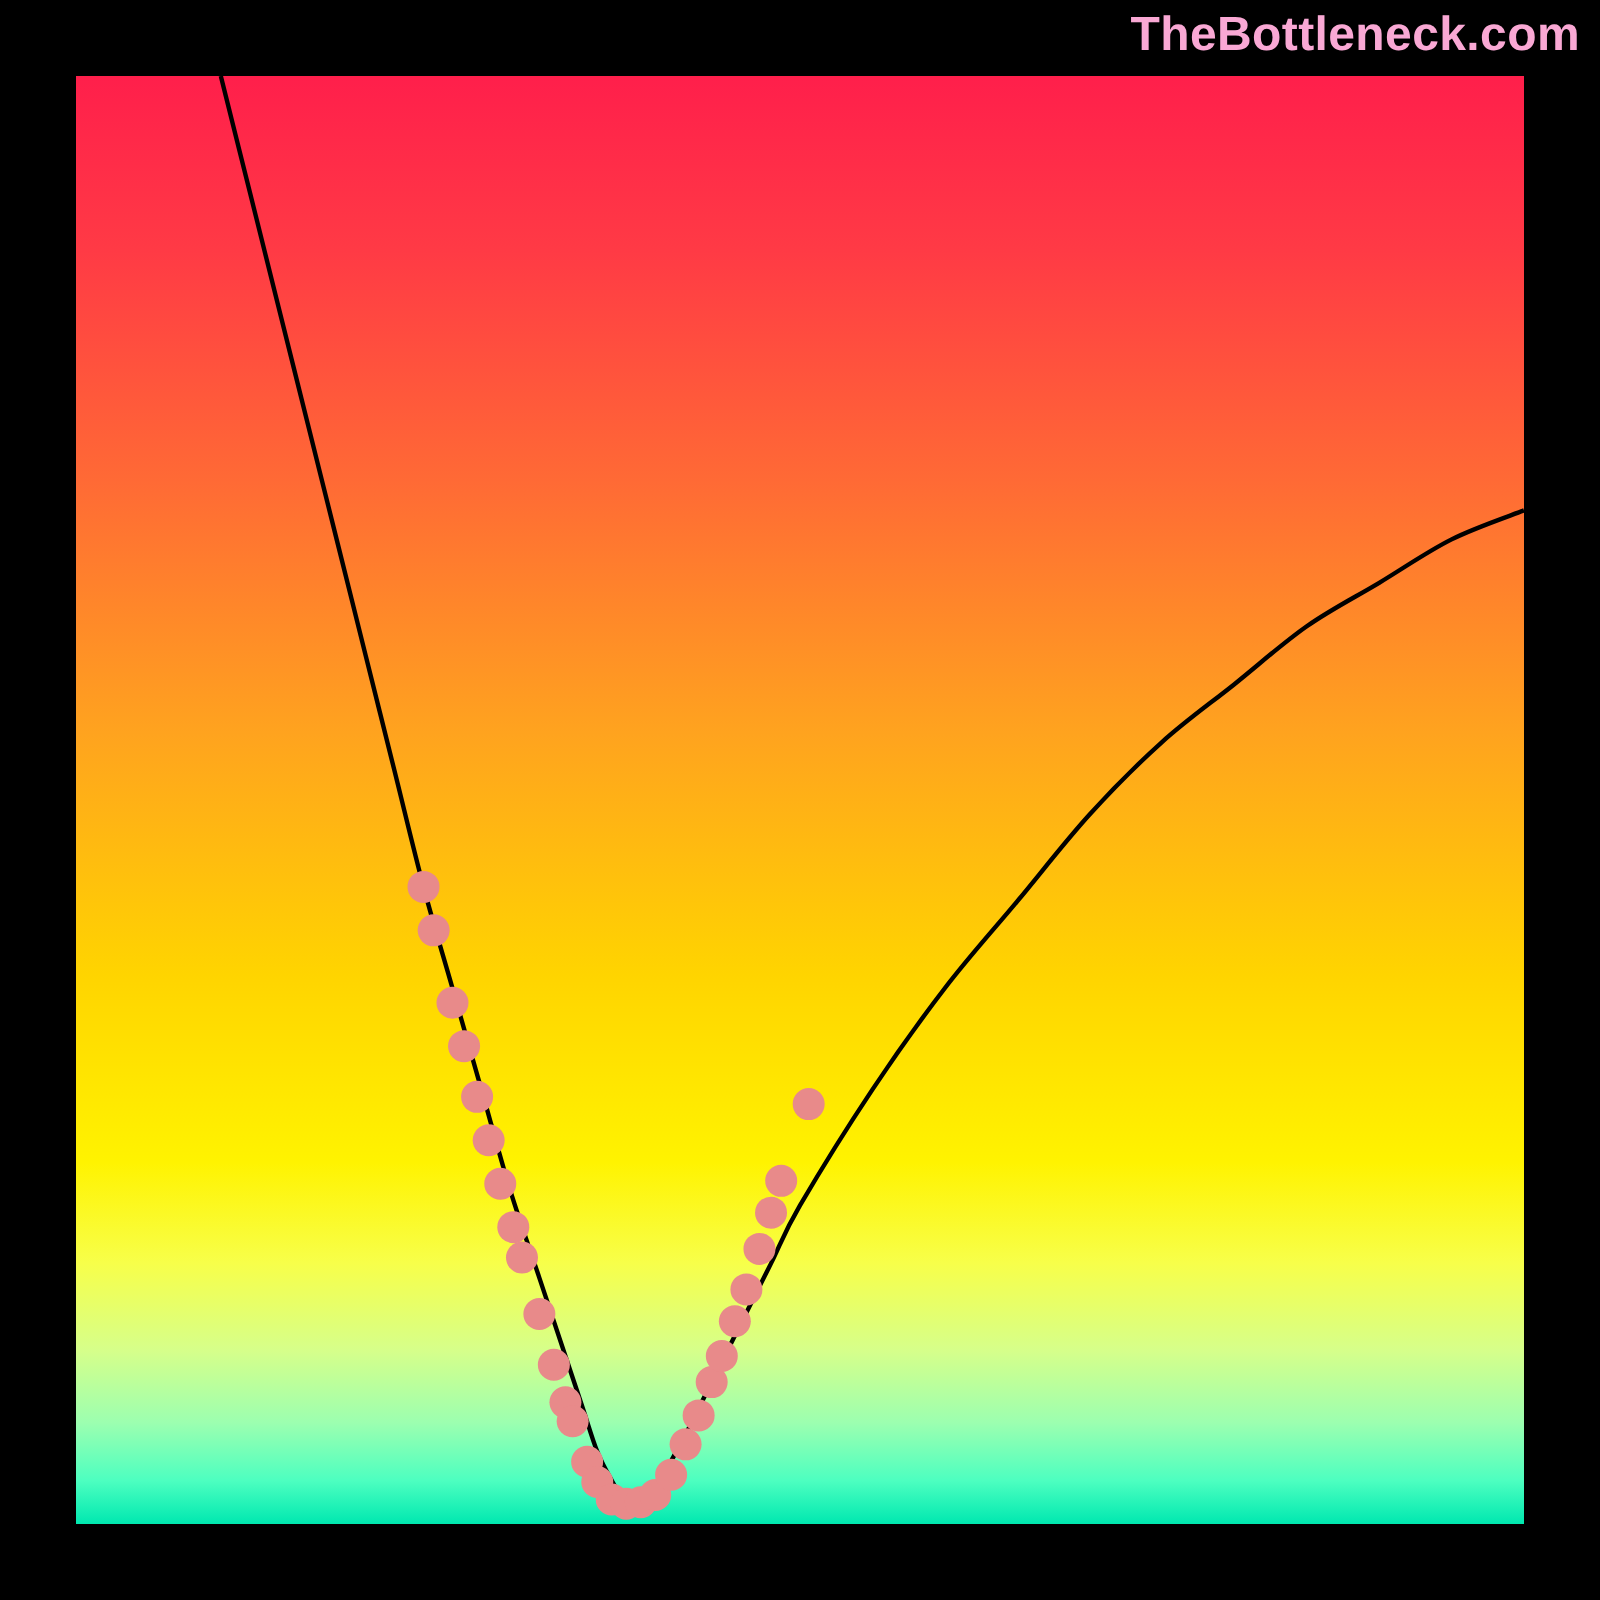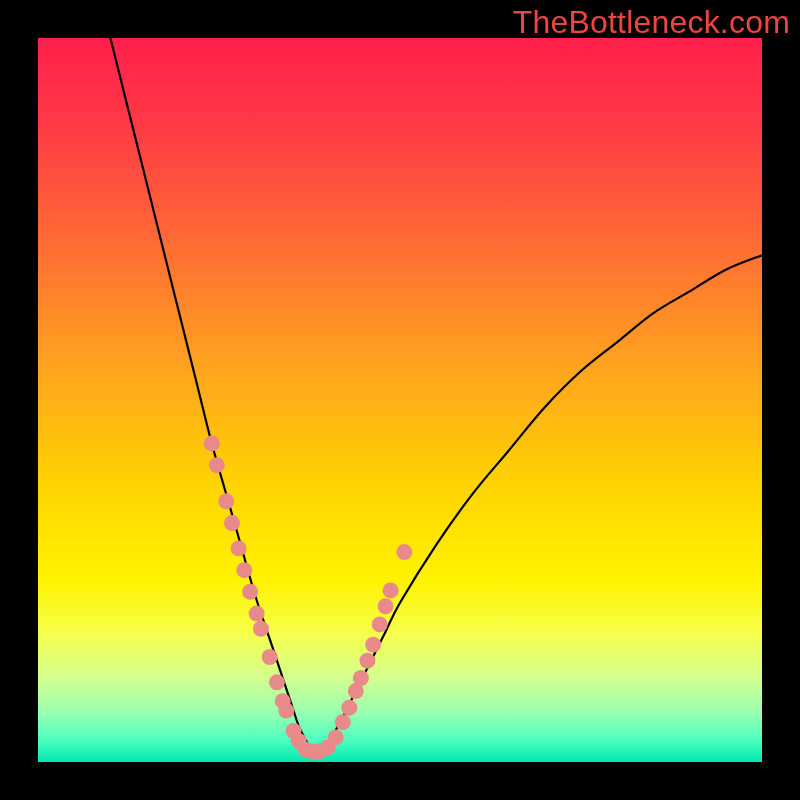--- a/index.html
+++ b/index.html
@@ -14,24 +14,24 @@
     position: relative;
     width: 800px;
     height: 800px;
     background: #000;
   }
   .watermark {
     position: absolute;
     top: 4px;
     right: 10px;
     font-family: Arial, Helvetica, sans-serif;
-    font-size: 32px;
-    color: #ef4444;
+    font-size: 24px;
+    color: #f9a8d4;
     letter-spacing: 0.2px;
-    font-weight: 400;
+    font-weight: 700;
   }
   .plot-wrap {
     position: absolute;
     left: 38px;
     top: 38px;
     width: 724px;
     height: 724px;
     background: #000;
   }
   svg.plot {

